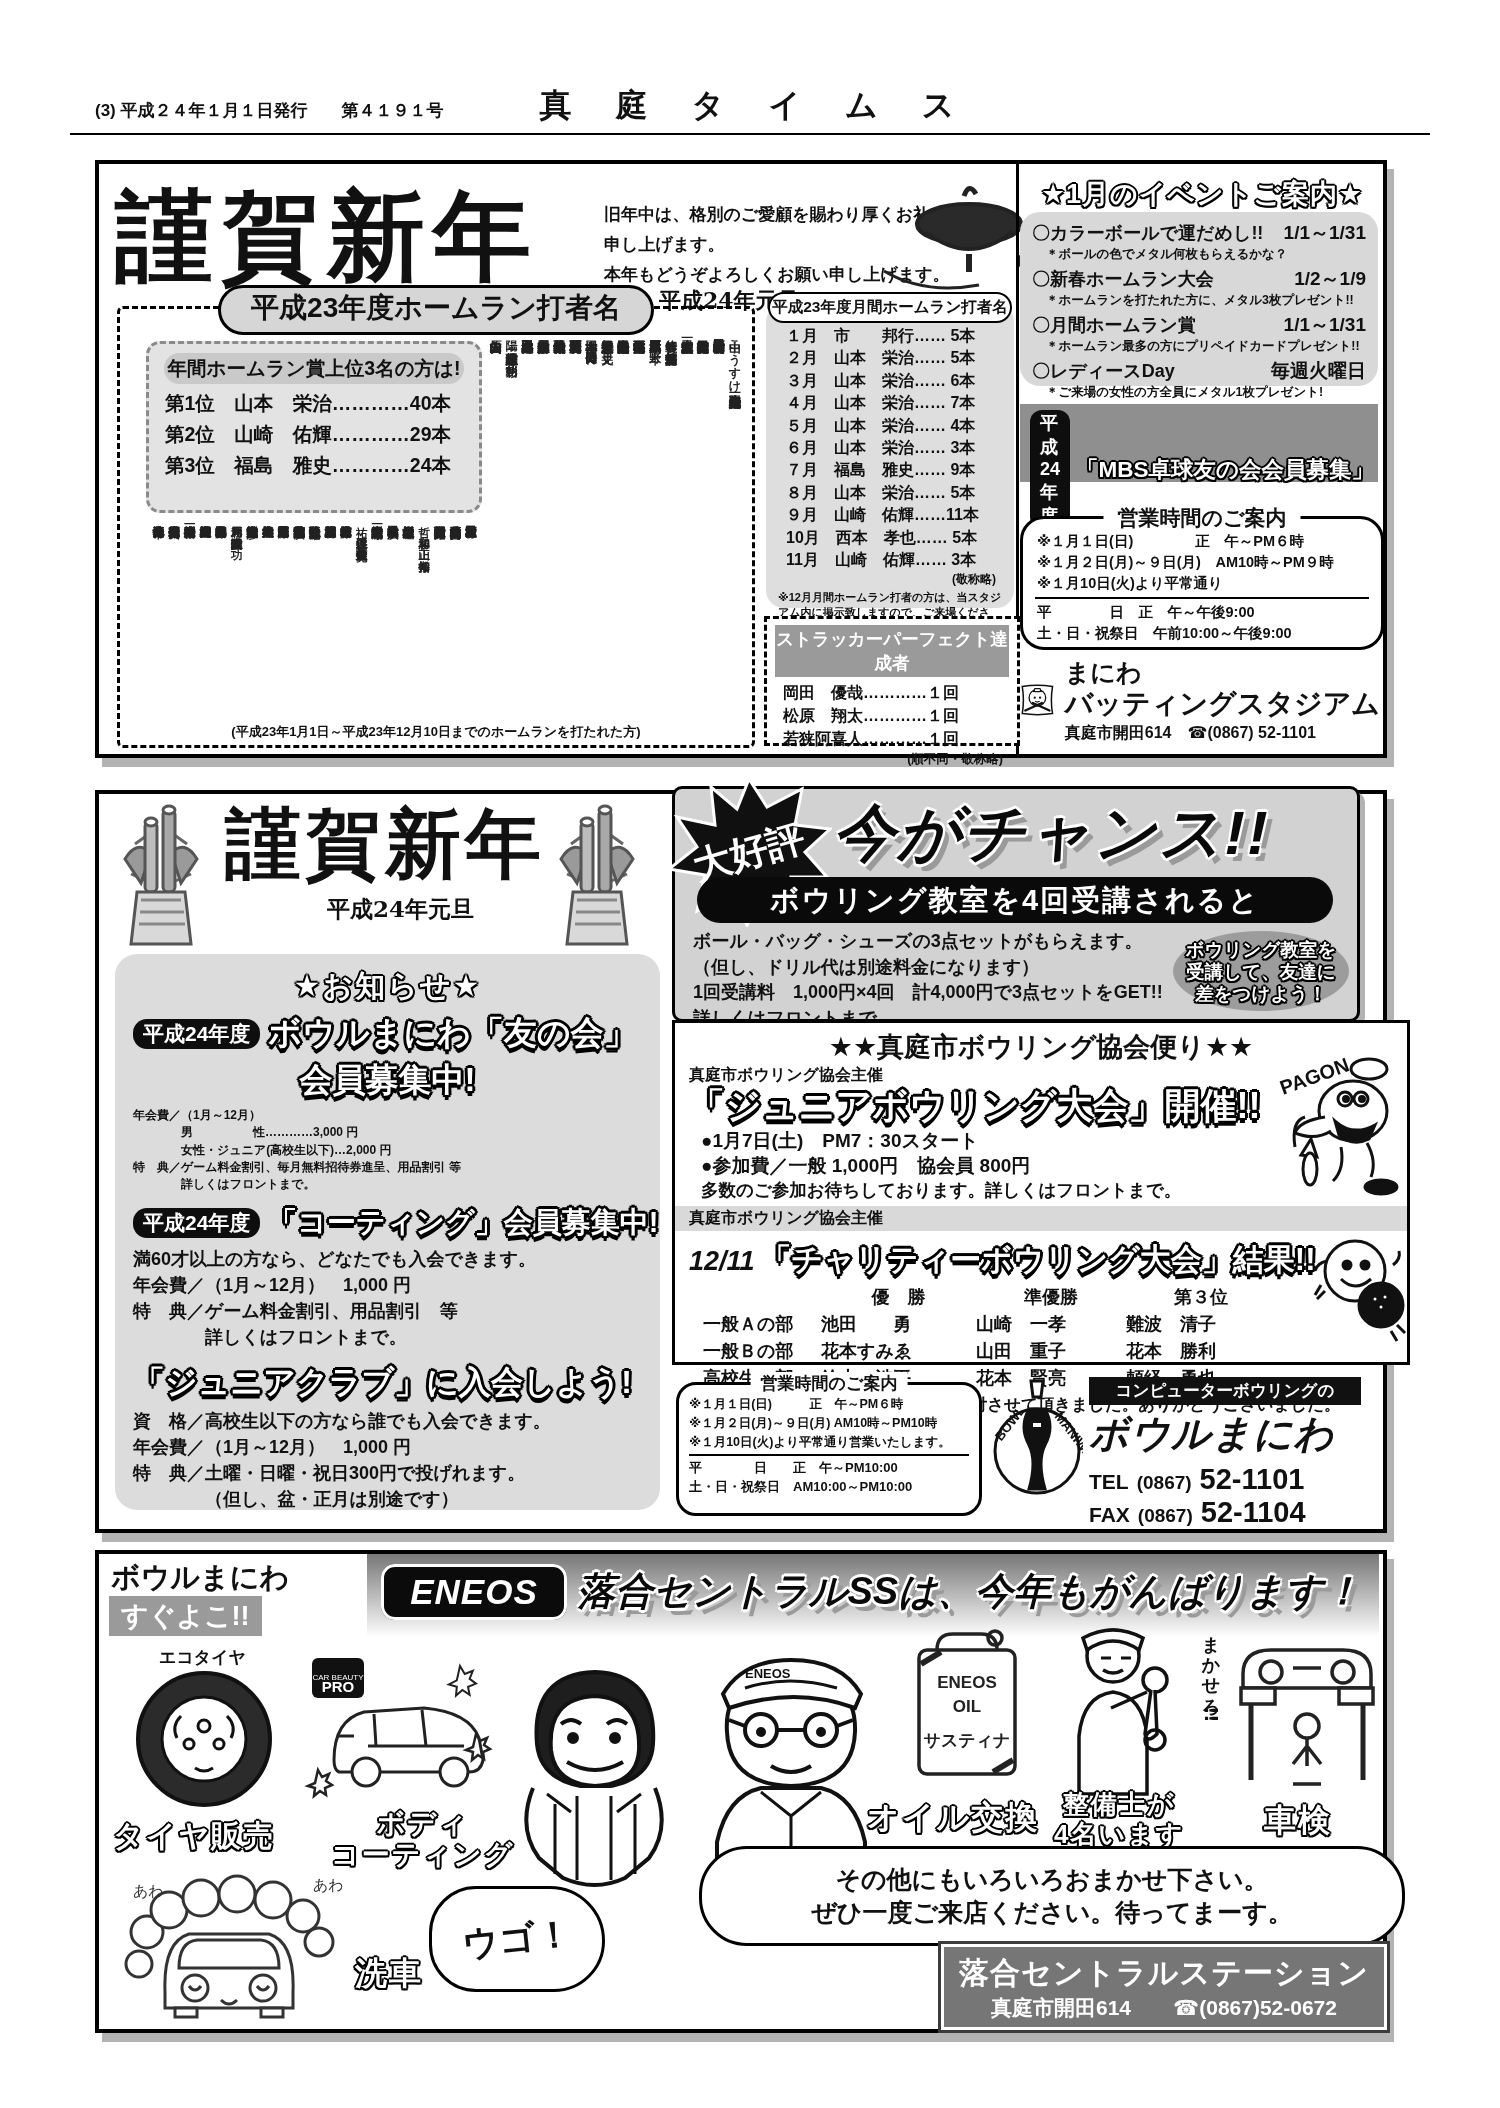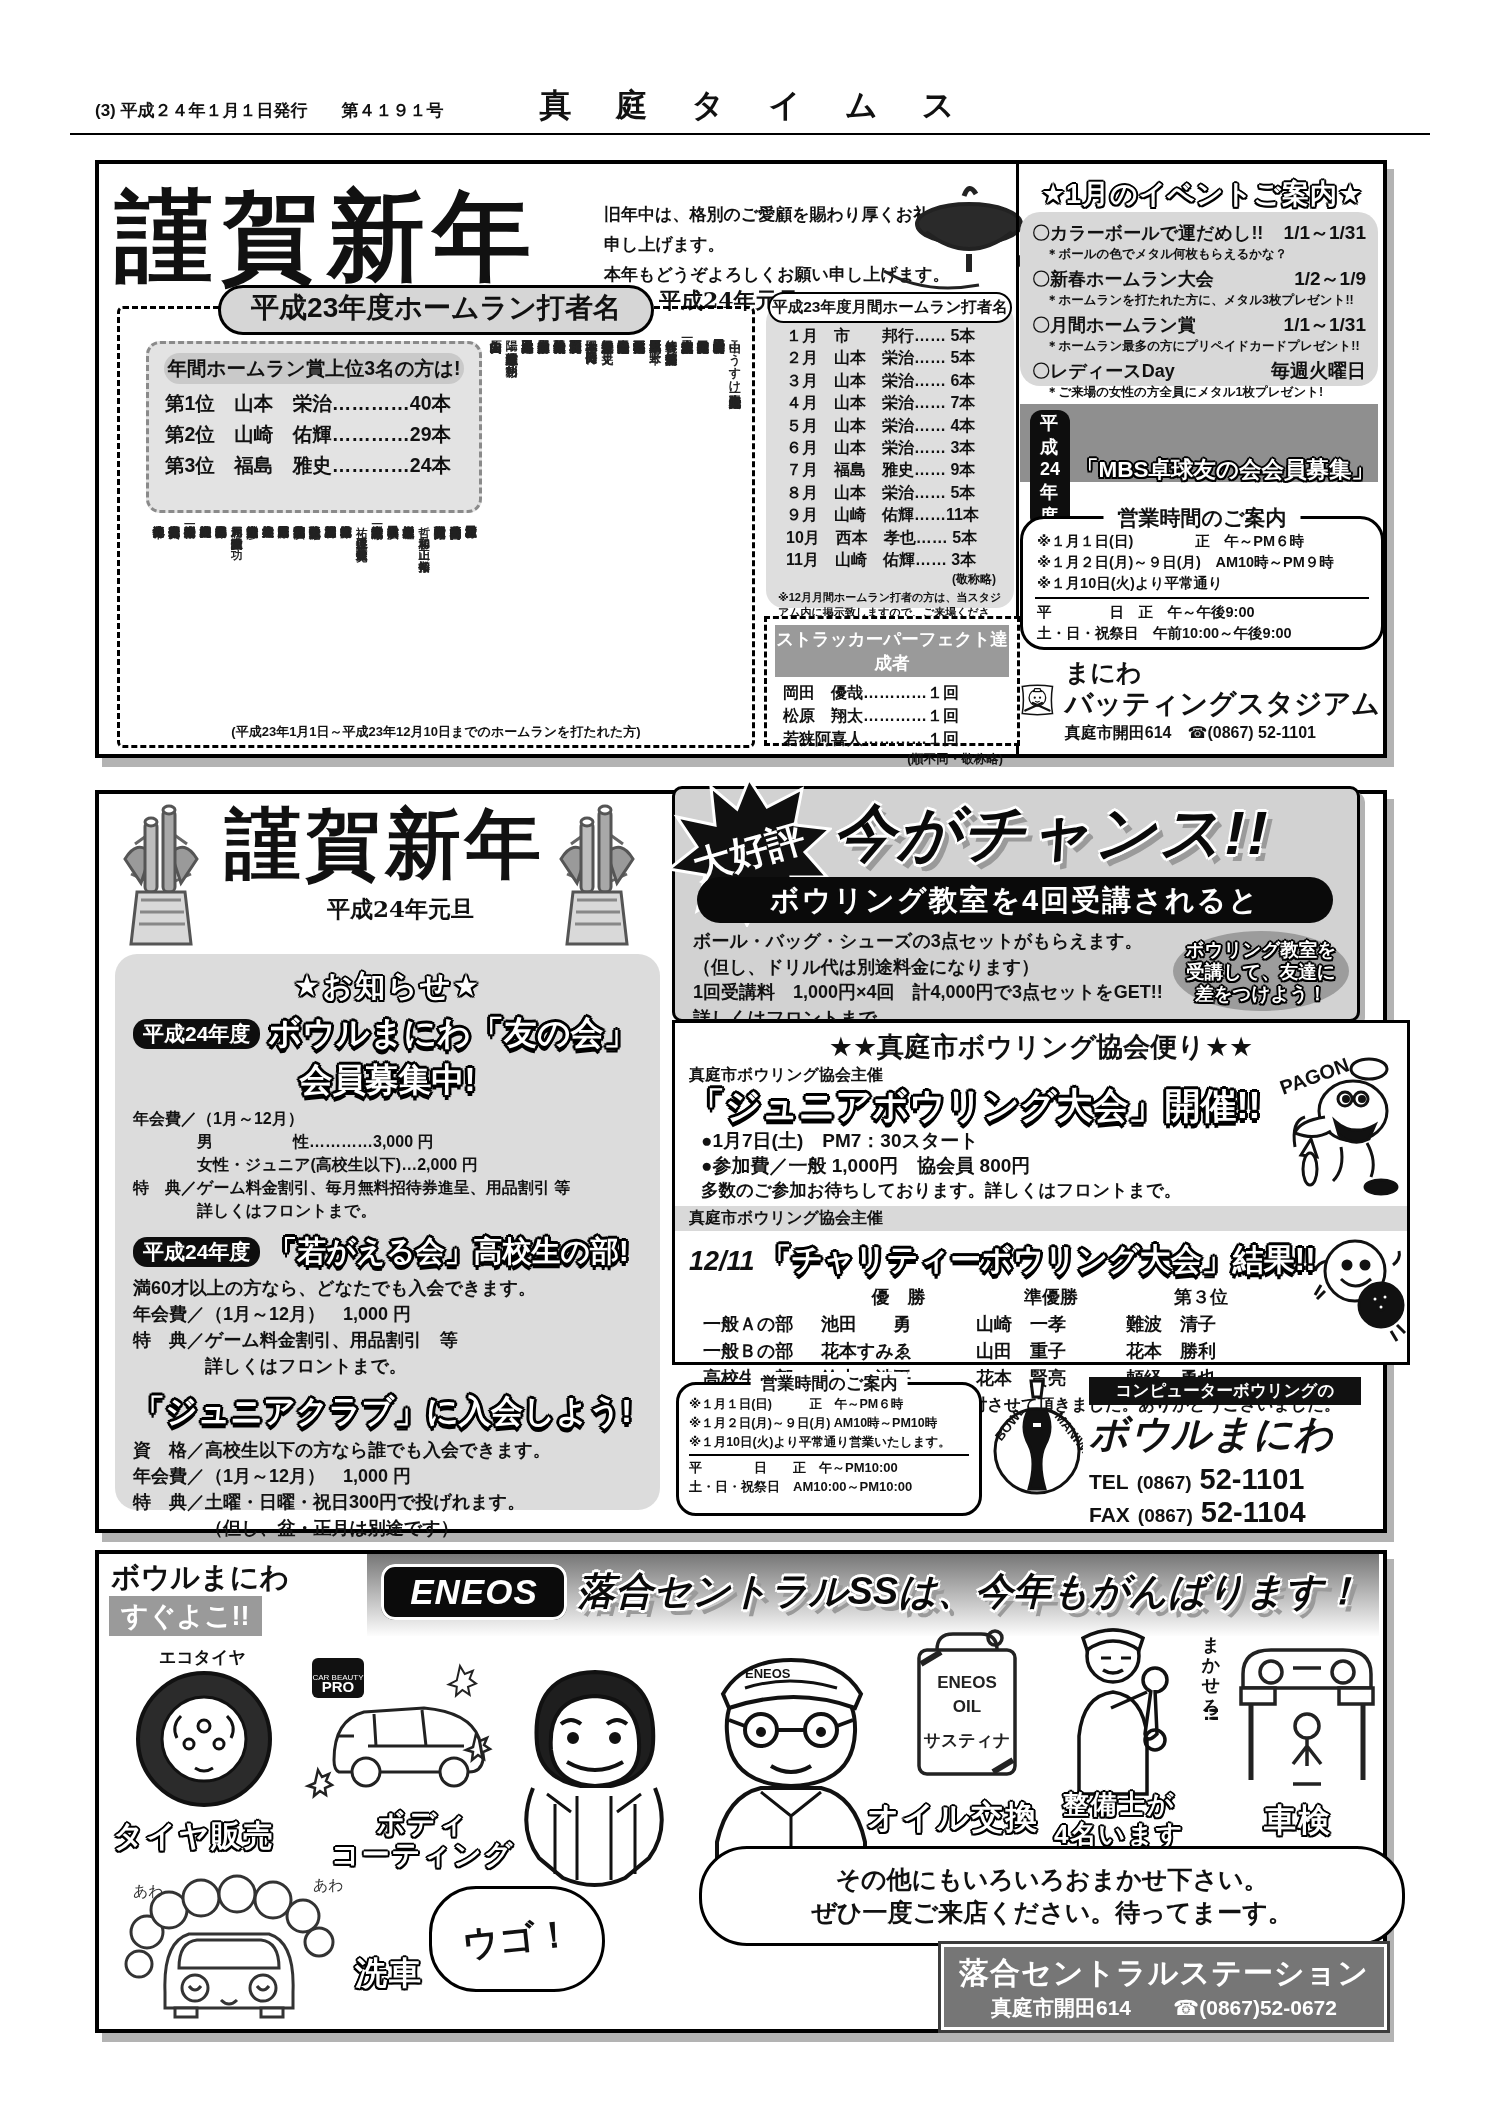--- a/index.html
+++ b/index.html
@@ -245,31 +245,31 @@
     <div class="abs serifbrush" style="left:228px;top:100px;font-size:23px;">平成24年元旦</div>
 
     <div class="abs" style="left:16px;top:160px;width:545px;height:556px;background:#dcdcdc;border-radius:22px;padding:12px 18px;box-sizing:border-box;">
       <div class="ol2" style="text-align:center;font-size:30px;font-weight:900;letter-spacing:2px;">★お知らせ★</div>
 
       <div style="display:flex;align-items:center;gap:8px;margin-top:4px;">
         <span class="badge-black" style="font-size:21px;border-radius:14px;white-space:nowrap;">平成24年度</span>
         <span class="ol3" style="font-size:33px;font-weight:900;white-space:nowrap;">ボウルまにわ「友の会」</span>
       </div>
       <div class="ol3" style="text-align:center;font-size:33px;font-weight:900;margin-top:2px;">会員募集中!</div>
-      <div style="font-size:16px;font-weight:700;line-height:1.44;margin-top:4px;">
+      <div style="font-size:12px;font-weight:700;line-height:1.44;margin-top:4px;">
           <div>年会費／（1月～12月）</div>
           <div>　　　　男　　　　　性…………3,000 円</div>
           <div>　　　　女性・ジュニア(高校生以下)…2,000 円</div>
           <div>特　典／ゲーム料金割引、毎月無料招待券進呈、用品割引 等</div>
           <div>　　　　詳しくはフロントまで。</div>
         </div>
 
       <div style="display:flex;align-items:center;gap:8px;margin-top:10px;">
         <span class="badge-black" style="font-size:21px;border-radius:14px;white-space:nowrap;">平成24年度</span>
-        <span class="ol3" style="font-size:29px;font-weight:900;white-space:nowrap;">「若がえる会」高校生の部!</span>
+        <span class="ol3" style="font-size:29px;font-weight:900;white-space:nowrap;">「コーティング」会員募集中!</span>
       </div>
       <div style="font-size:18px;font-weight:700;line-height:1.44;margin-top:4px;">
           <div>満60才以上の方なら、どなたでも入会できます。</div>
           <div>年会費／（1月～12月）　1,000 円</div>
           <div>特　典／ゲーム料金割引、用品割引　等</div>
           <div>　　　　詳しくはフロントまで。</div>
         </div>
 
       <div class="ol3" style="font-size:32px;font-weight:900;margin-top:10px;white-space:nowrap;">「ジュニアクラブ」に入会しよう!</div>
       <div style="font-size:18px;font-weight:700;line-height:1.44;margin-top:4px;">

